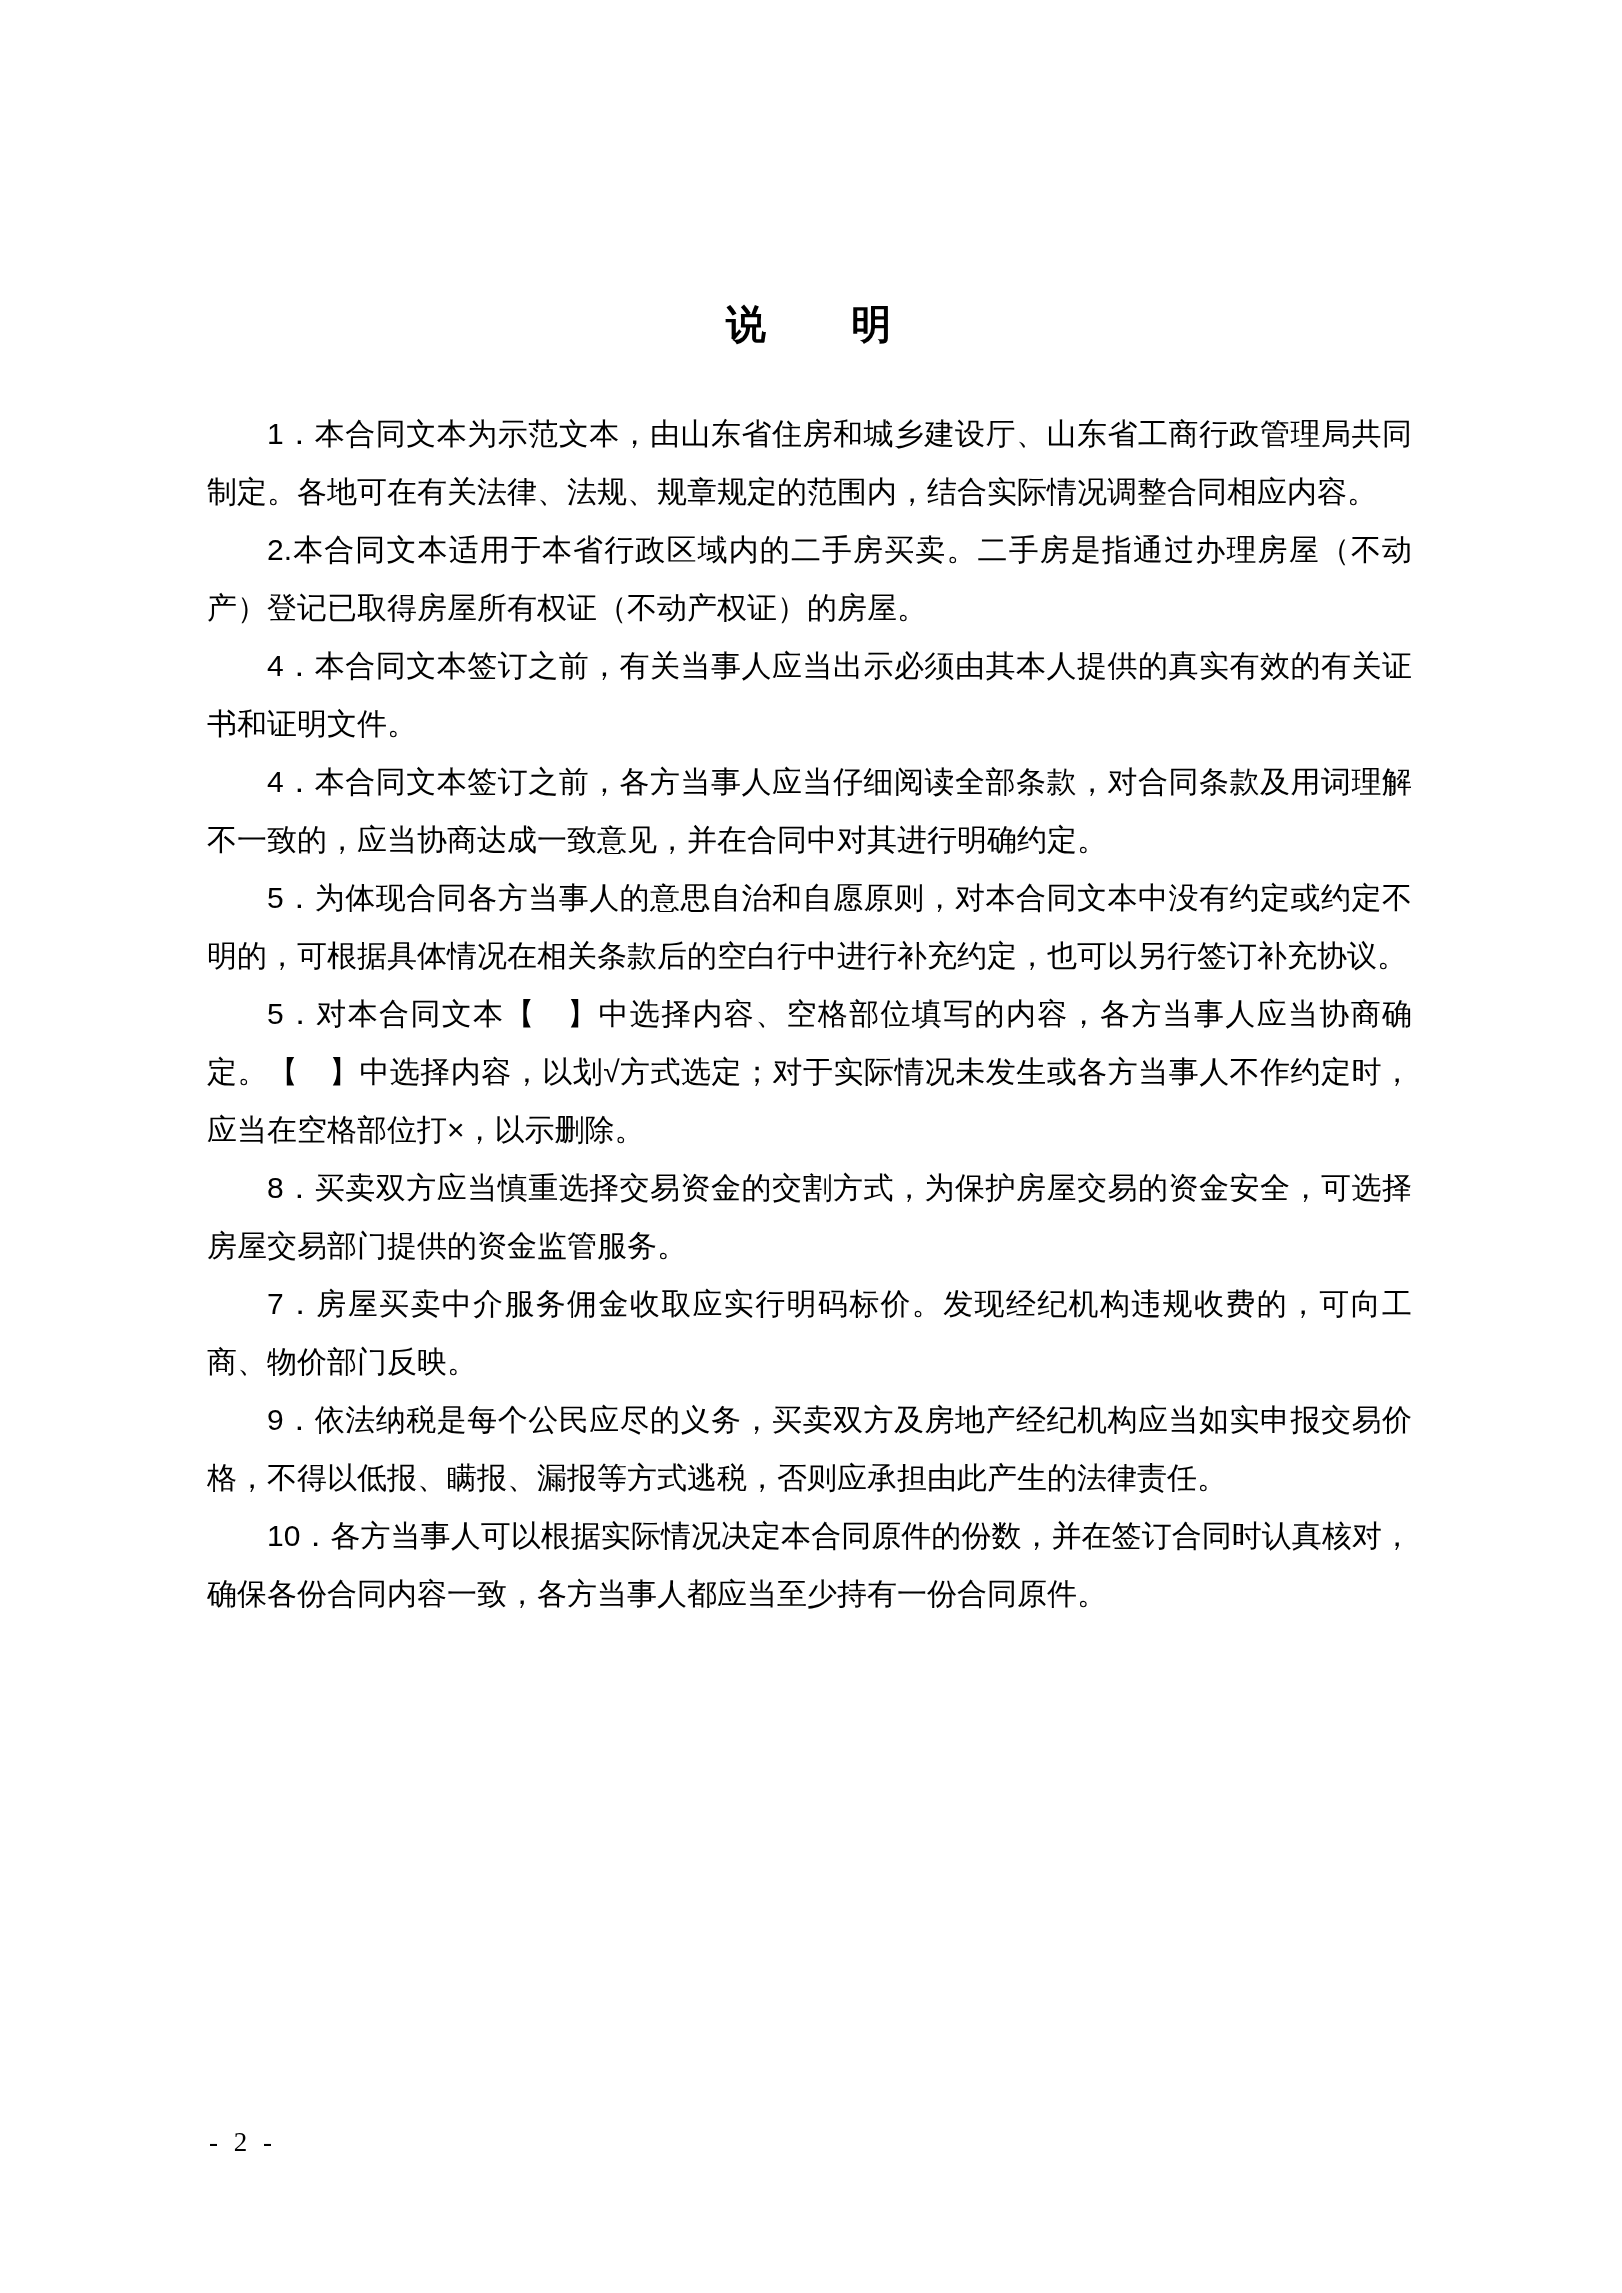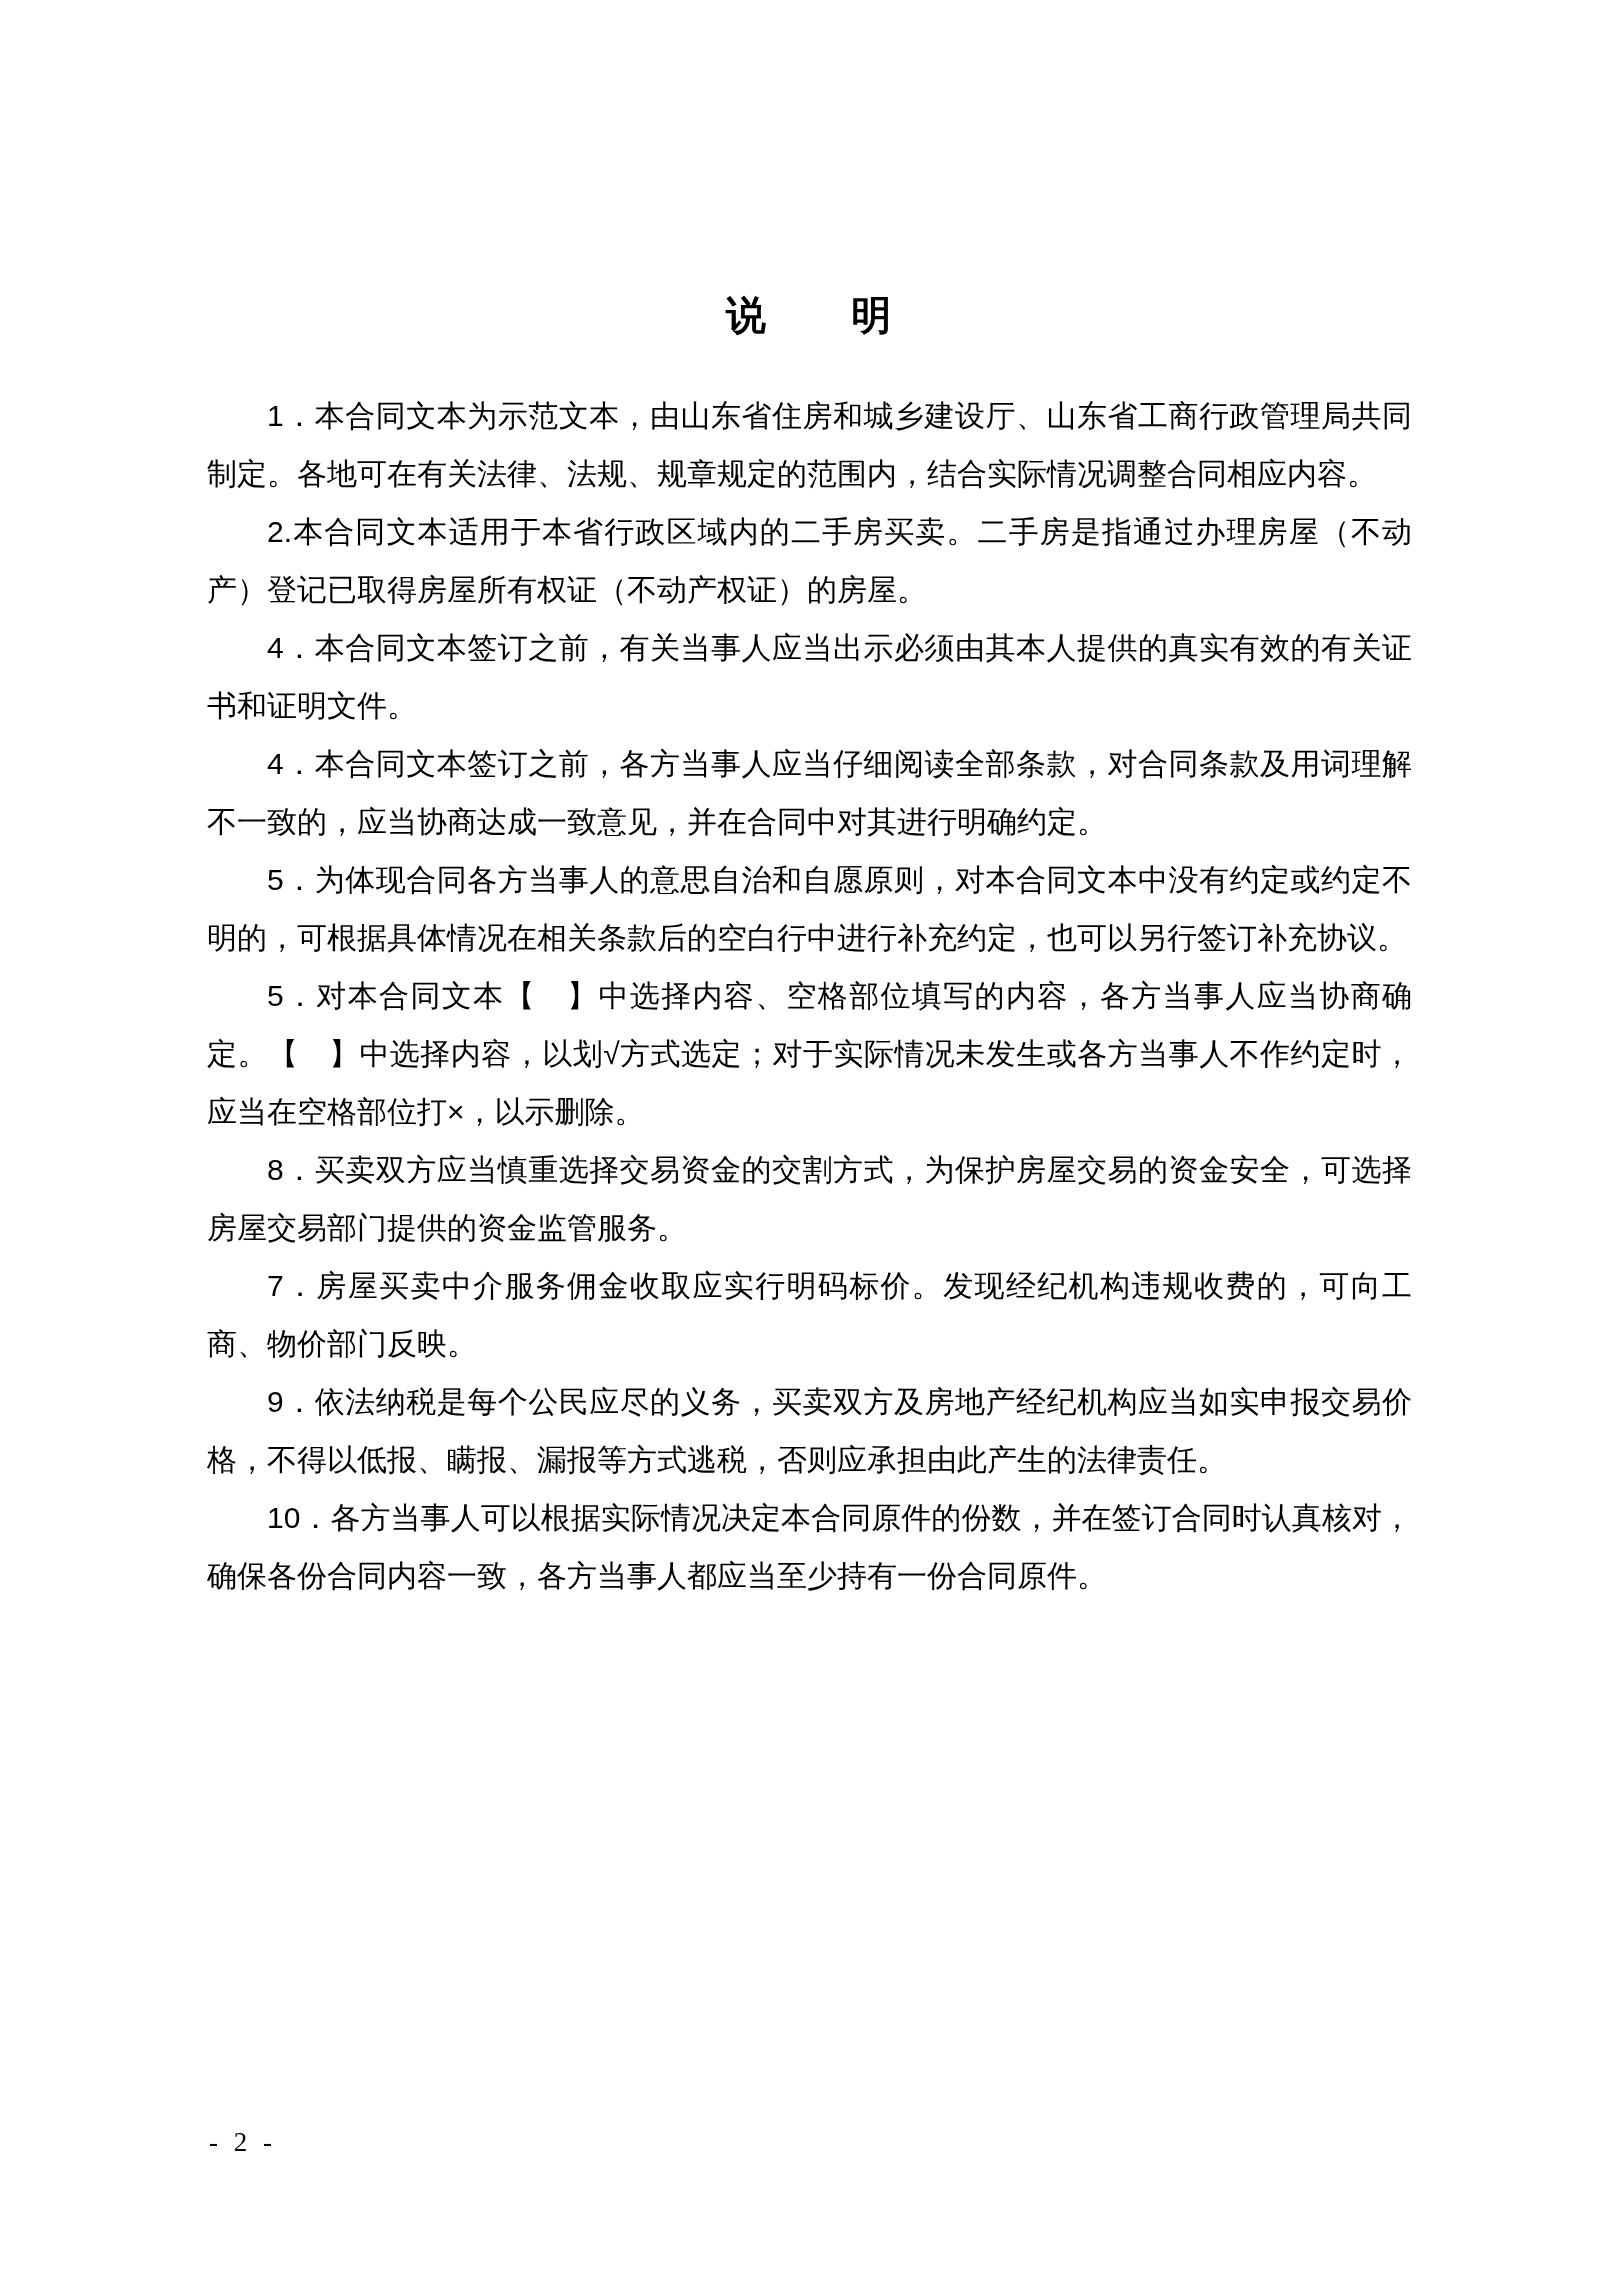--- a/index.html
+++ b/index.html
@@ -12,33 +12,33 @@
     position: relative;
     width: 1623px;
     height: 2294px;
     background: #ffffff;
     color: #000000;
     font-family: "Liberation Sans", "DejaVu Sans", sans-serif;
     overflow: hidden;
   }
   .doc-title {
     position: absolute;
-    top: 292px;
+    top: 301px;
     left: 207px;
     width: 1205px;
     text-align: center;
     font-size: 40px;
     font-weight: bold;
     letter-spacing: 1.8px;
     white-space: pre;
     line-height: 47px;
   }
   .content {
     position: absolute;
-    top: 387px;
+    top: 405px;
     left: 207px;
     width: 1205px;
   }
   .para {
     margin: 0;
     font-size: 30px;
     line-height: 58px;
     text-align: justify;
     text-justify: inter-ideograph;
     text-indent: 2em;

